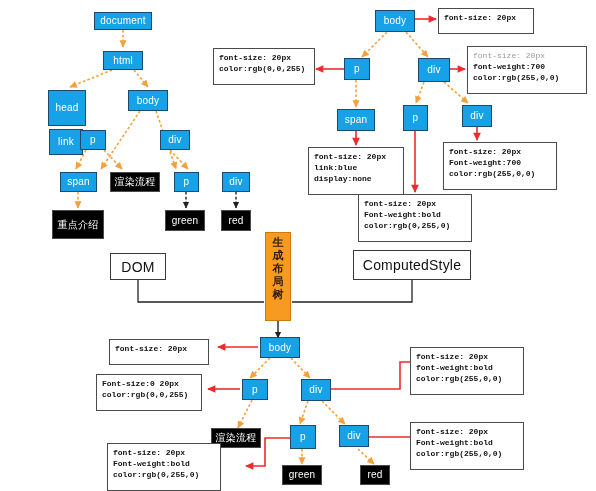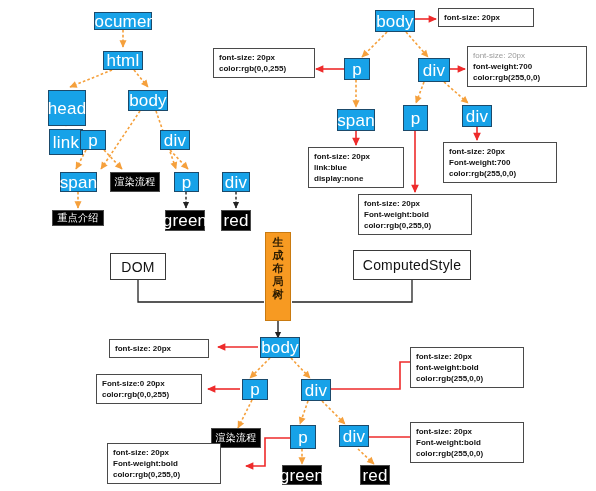--- a/index.html
+++ b/index.html
@@ -9,46 +9,46 @@
   #canvas{position:absolute;left:0;top:0;width:596px;height:491px;}
   svg.edges{position:absolute;left:0;top:0;width:596px;height:491px;pointer-events:none;}
 
   
   .node{
     position:absolute;box-sizing:border-box;
     display:flex;align-items:center;justify-content:center;
     border:1px solid #1b4a6b;
     background:#17a2e8;
     color:#ffffff;
-    font-size:17px;
+    font-size:10px;
     line-height:1;
     letter-spacing:.2px;
     white-space:nowrap;
     z-index:3;
   }
   .node.gray{
     background:#000000;border:1px solid #4a4a4a;color:#ffffff;
   }
   .node.gray.cn{font-size:10px;}
   .node.plain{
     background:#ffffff;border:1px solid #3a3a3a;color:#111111;
     font-size:14px;
   }
 
   
   .styleBox{
     position:absolute;box-sizing:border-box;
     border:1px solid #4a4a4a;
     background:#ffffff;
-    font-family:Liberation Sans, sans-serif;
+    font-family:Liberation Mono, monospace;
     font-size:8px;
     line-height:11px;
     font-weight:bold;
     color:#111111;
-    padding:3px 4px 3px 5px;
+    padding:3px 4px 10px 5px;
     white-space:nowrap;
     z-index:4;
   }
   .styleBox .muted{color:#9a9a9a;font-weight:normal;}
   .styleBox .ln{display:block;}
 
   
   .orangeBand{
     position:absolute;box-sizing:border-box;
     background:#F79A22;
@@ -152,21 +152,21 @@
   <div class="node" style="left:103px;top:51px;width:40px;height:19px;">html</div>
   <div class="node" style="left:48px;top:90px;width:38px;height:36px;">head</div>
   <div class="node" style="left:128px;top:90px;width:40px;height:21px;">body</div>
   <div class="node" style="left:49px;top:129px;width:34px;height:26px;">link</div>
   <div class="node" style="left:80px;top:130px;width:26px;height:20px;">p</div>
   <div class="node" style="left:160px;top:130px;width:30px;height:20px;">div</div>
   <div class="node" style="left:60px;top:172px;width:37px;height:20px;">span</div>
   <div class="node gray cn" style="left:110px;top:172px;width:50px;height:20px;">渲染流程</div>
   <div class="node" style="left:174px;top:172px;width:25px;height:20px;">p</div>
   <div class="node" style="left:222px;top:172px;width:28px;height:20px;">div</div>
-  <div class="node gray cn" style="left:52px;top:210px;width:52px;height:16px;">重点介绍</div>
+  <div class="node gray cn" style="left:52px;top:210px;width:52px;height:29px;">重点介绍</div>
   <div class="node gray" style="left:165px;top:210px;width:40px;height:21px;">green</div>
   <div class="node gray" style="left:221px;top:210px;width:30px;height:21px;">red</div>
 
   <div class="node" style="left:375px;top:10px;width:40px;height:22px;">body</div>
   <div class="node" style="left:344px;top:58px;width:26px;height:22px;">p</div>
   <div class="node" style="left:418px;top:58px;width:32px;height:24px;">div</div>
   <div class="node" style="left:337px;top:109px;width:38px;height:22px;">span</div>
   <div class="node" style="left:403px;top:105px;width:25px;height:26px;">p</div>
   <div class="node" style="left:462px;top:105px;width:30px;height:22px;">div</div>
 

